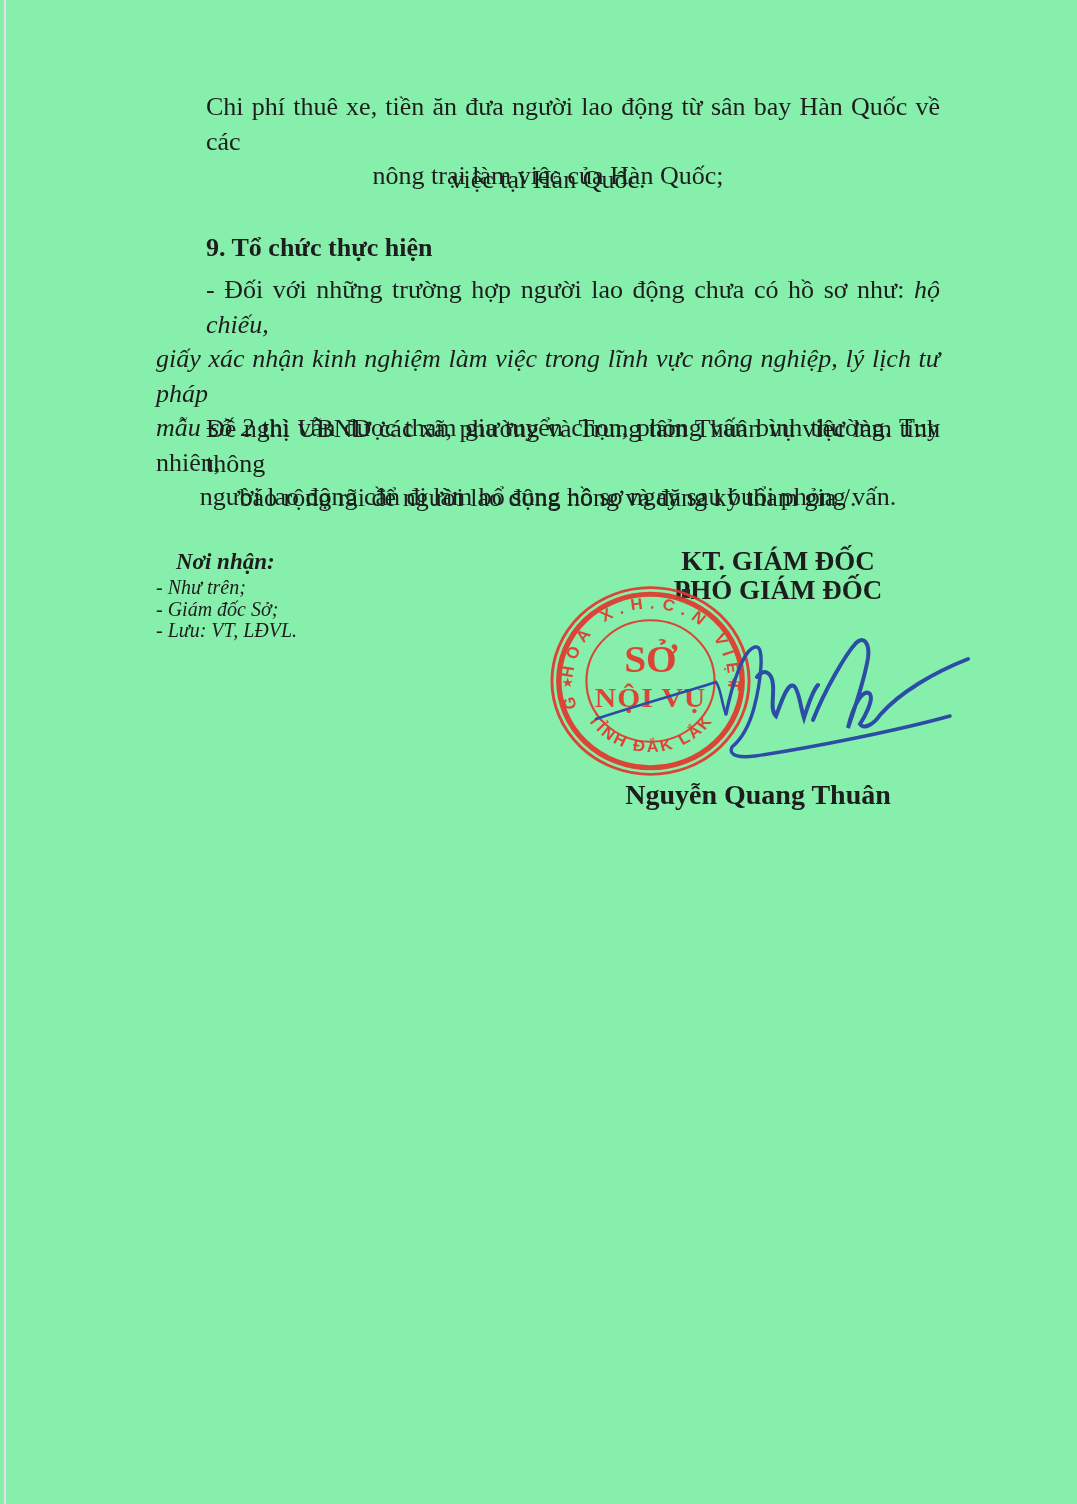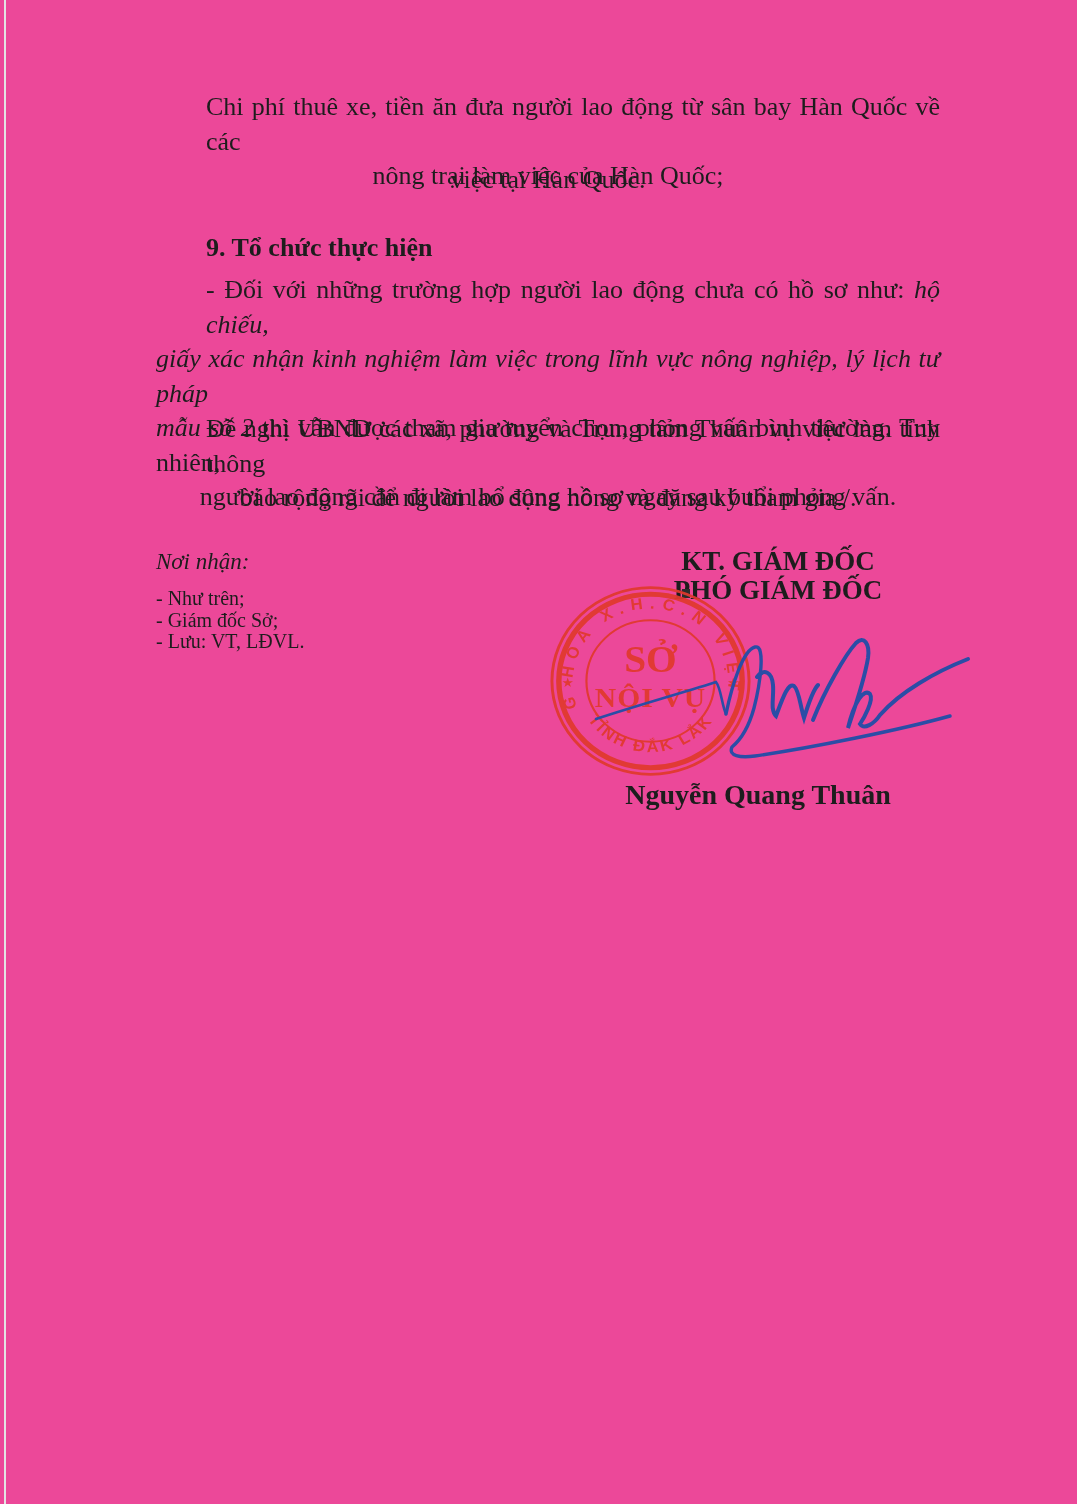--- a/index.html
+++ b/index.html
@@ -1,30 +1,30 @@
 <!DOCTYPE html>
 <html><head>
 <meta charset="utf-8">
 <style>
   html,body{margin:0;padding:0;}
   body{width:1077px;height:1504px;position:relative;background:#ffffff;
        font-family:"Liberation Serif","DejaVu Serif",serif;color:#1d1d1d;}
-  .page{position:absolute;inset:0;background:#ec4899;overflow:hidden;}
+  .page{position:absolute;inset:0;background:#86efac;overflow:hidden;}
   .left-edge{position:absolute;left:4px;top:0;width:2px;height:1504px;background:#e3e3e3;}
   .para{position:absolute;left:156px;width:784px;font-size:26px;line-height:34.5px;}
   .line{white-space:nowrap;text-align:center;}
   .jline{white-space:normal;text-align:justify;text-align-last:justify;}
   .indent{padding-left:50px;}
   .b{font-weight:normal;}
   .i{font-style:italic;}
   .heading{position:absolute;left:156px;width:784px;font-size:26px;font-weight:bold;
            padding-left:50px;box-sizing:border-box;}
   .recipients{position:absolute;left:156px;top:549px;width:330px;}
-  .recipients-title{font-size:23px;font-weight:normal;font-style:italic;line-height:26px;}
-  .recipients-list{margin-top:13px;font-size:20px;line-height:21.5px;}
+  .recipients-title{font-size:23px;font-weight:bold;font-style:italic;line-height:26px;margin-left:20px;}
+  .recipients-list{margin-top:2px;font-size:20px;line-height:21.5px;font-style:italic;}
   .signer{position:absolute;left:596px;top:547px;width:364px;text-align:center;
           font-size:27px;font-weight:bold;line-height:28.5px;}
   .name{position:absolute;left:576px;top:779px;width:364px;text-align:center;
         font-size:28px;font-weight:bold;}
   .seal{position:absolute;left:547px;top:583px;width:207px;height:196px;opacity:.93;z-index:5;}
   .signature{position:absolute;left:580px;top:630px;width:400px;height:135px;z-index:6;}
   .artifact{position:absolute;left:682px;top:589px;width:8px;height:9px;background:#2c2c2c;z-index:2;}
 </style>
 </head>
 <body>

